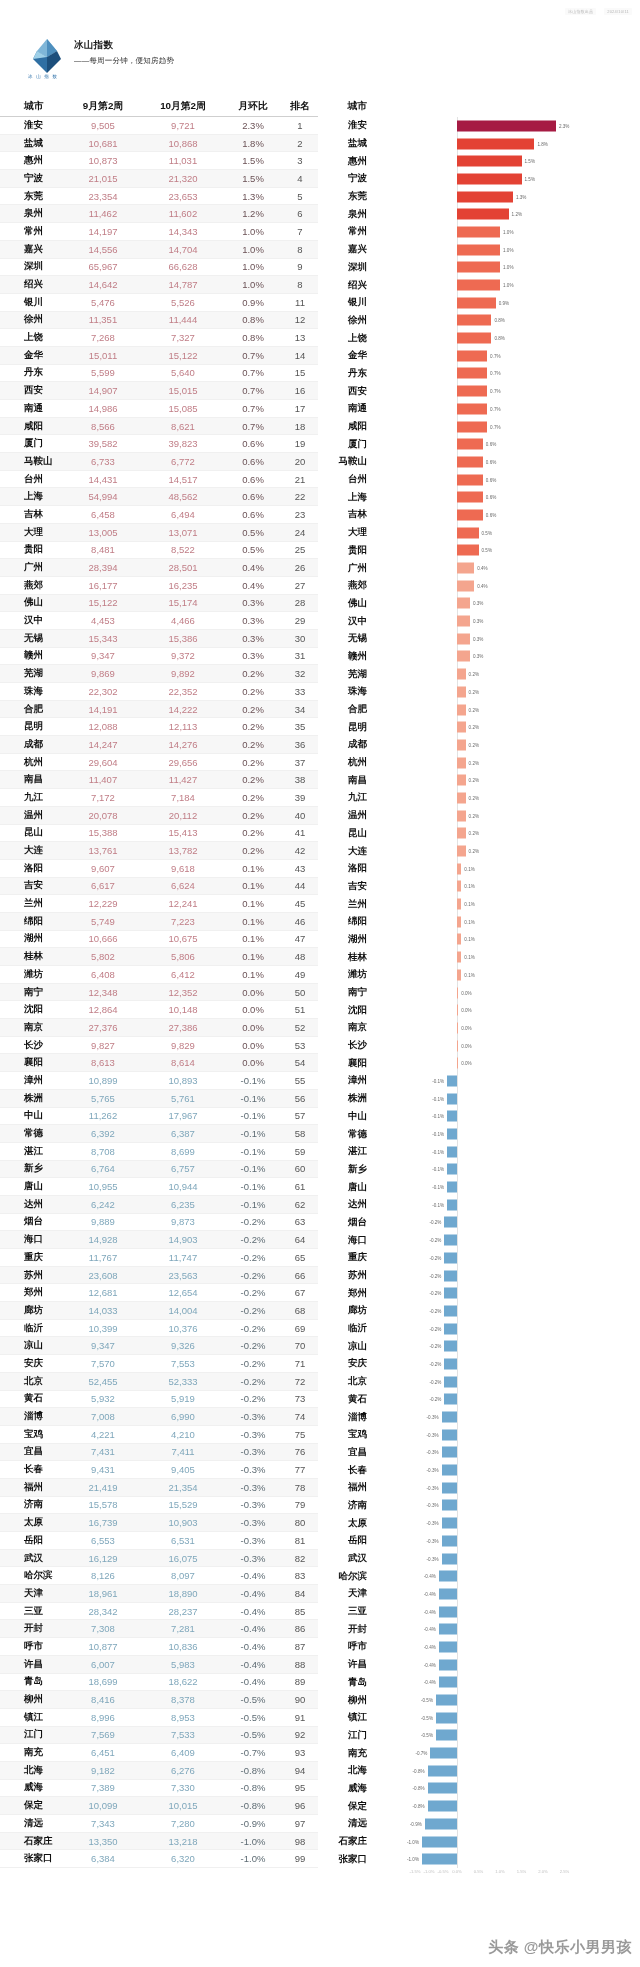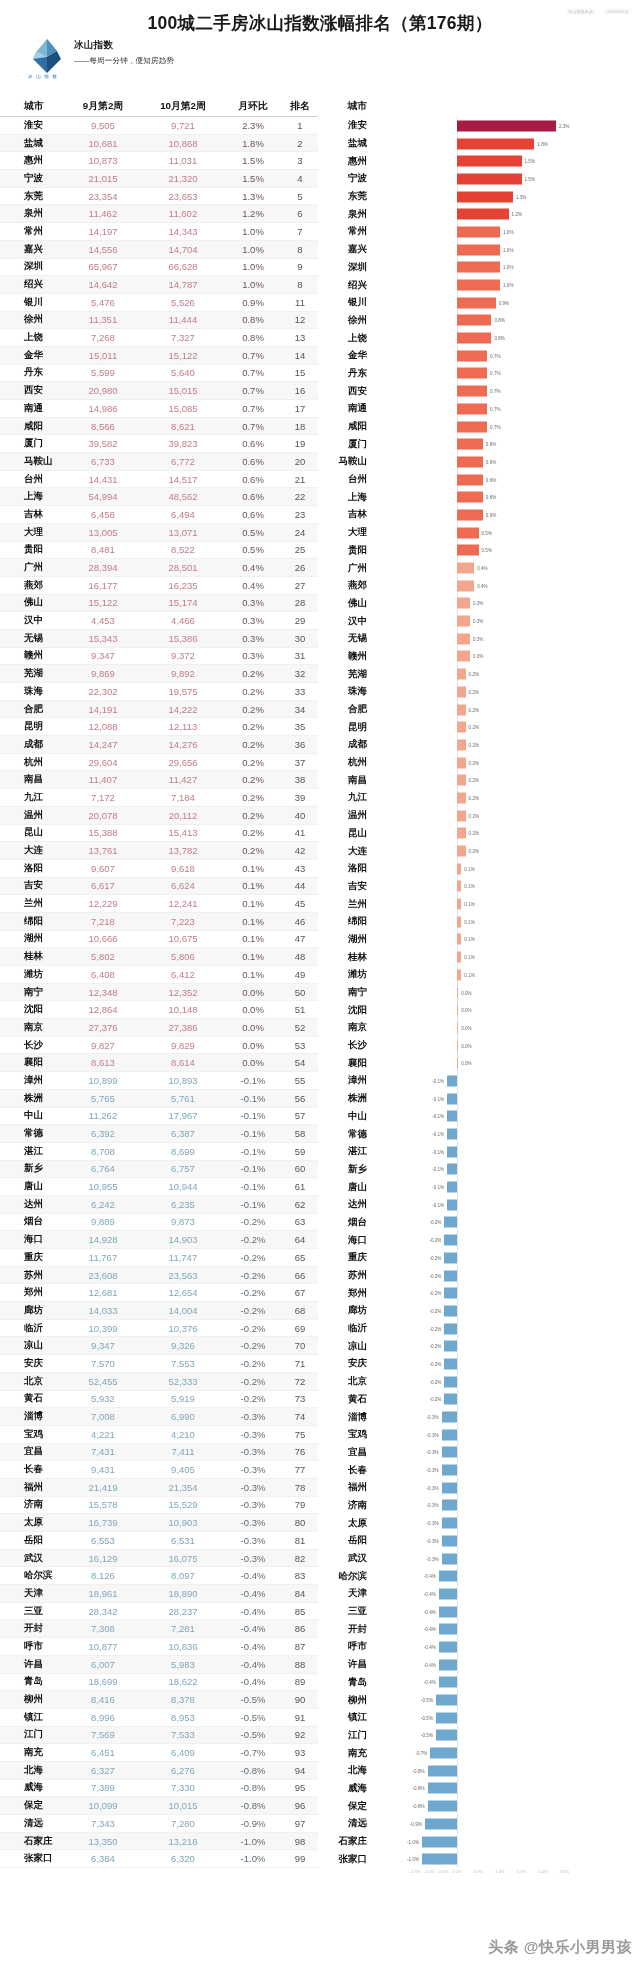--- a/index.html
+++ b/index.html
@@ -119,21 +119,20 @@
 </head>
 <body>
 
 <div class="page">
 
   <div class="corner-tag">
     <span class="corner-chip">冰山指数出品</span>
     <span class="corner-chip">2024/10/11</span>
   </div>
 
-  <div class="title">100城二手房冰山指数涨幅排名（第176期）</div>
 
   <div class="brand">
     <div class="brand-logo">
       <svg width="42" height="40" viewBox="0 0 42 40">
         <polygon points="21,3 31,15 21,21 11,15" fill="#7fb6d8"></polygon>
         <polygon points="21,3 31,15 21,21" fill="#4e8fbe"></polygon>
         <polygon points="11,15 21,21 21,37 7,23" fill="#2f6fa3"></polygon>
         <polygon points="31,15 21,21 21,37 35,23" fill="#1c4f7c"></polygon>
         <polygon points="11,15 21,21 7,23" fill="#9fd0e8"></polygon>
       </svg>
@@ -267,21 +266,21 @@
           </div>
           <div class="tr">
             <div class="c-city">丹东</div>
             <div class="c-v1 pos">5,599</div>
             <div class="c-v2 pos">5,640</div>
             <div class="c-pct pct-pos">0.7%</div>
             <div class="c-rank">15</div>
           </div>
           <div class="tr alt">
             <div class="c-city">西安</div>
-            <div class="c-v1 pos">20,980</div>
+            <div class="c-v1 pos">14,907</div>
             <div class="c-v2 pos">15,015</div>
             <div class="c-pct pct-pos">0.7%</div>
             <div class="c-rank">16</div>
           </div>
           <div class="tr">
             <div class="c-city">南通</div>
             <div class="c-v1 pos">14,986</div>
             <div class="c-v2 pos">15,085</div>
             <div class="c-pct pct-pos">0.7%</div>
             <div class="c-rank">17</div>
@@ -387,21 +386,21 @@
           <div class="tr alt">
             <div class="c-city">芜湖</div>
             <div class="c-v1 pos">9,869</div>
             <div class="c-v2 pos">9,892</div>
             <div class="c-pct pct-pos">0.2%</div>
             <div class="c-rank">32</div>
           </div>
           <div class="tr">
             <div class="c-city">珠海</div>
             <div class="c-v1 pos">22,302</div>
-            <div class="c-v2 pos">19,575</div>
+            <div class="c-v2 pos">22,352</div>
             <div class="c-pct pct-pos">0.2%</div>
             <div class="c-rank">33</div>
           </div>
           <div class="tr alt">
             <div class="c-city">合肥</div>
             <div class="c-v1 pos">14,191</div>
             <div class="c-v2 pos">14,222</div>
             <div class="c-pct pct-pos">0.2%</div>
             <div class="c-rank">34</div>
           </div>
@@ -477,21 +476,21 @@
           </div>
           <div class="tr">
             <div class="c-city">兰州</div>
             <div class="c-v1 pos">12,229</div>
             <div class="c-v2 pos">12,241</div>
             <div class="c-pct pct-pos">0.1%</div>
             <div class="c-rank">45</div>
           </div>
           <div class="tr alt">
             <div class="c-city">绵阳</div>
-            <div class="c-v1 pos">7,218</div>
+            <div class="c-v1 pos">5,749</div>
             <div class="c-v2 pos">7,223</div>
             <div class="c-pct pct-pos">0.1%</div>
             <div class="c-rank">46</div>
           </div>
           <div class="tr">
             <div class="c-city">湖州</div>
             <div class="c-v1 pos">10,666</div>
             <div class="c-v2 pos">10,675</div>
             <div class="c-pct pct-pos">0.1%</div>
             <div class="c-rank">47</div>
@@ -813,21 +812,21 @@
           </div>
           <div class="tr">
             <div class="c-city">南充</div>
             <div class="c-v1 neg">6,451</div>
             <div class="c-v2 neg">6,409</div>
             <div class="c-pct pct-neg">-0.7%</div>
             <div class="c-rank">93</div>
           </div>
           <div class="tr alt">
             <div class="c-city">北海</div>
-            <div class="c-v1 neg">6,327</div>
+            <div class="c-v1 neg">9,182</div>
             <div class="c-v2 neg">6,276</div>
             <div class="c-pct pct-neg">-0.8%</div>
             <div class="c-rank">94</div>
           </div>
           <div class="tr">
             <div class="c-city">威海</div>
             <div class="c-v1 neg">7,389</div>
             <div class="c-v2 neg">7,330</div>
             <div class="c-pct pct-neg">-0.8%</div>
             <div class="c-rank">95</div>

